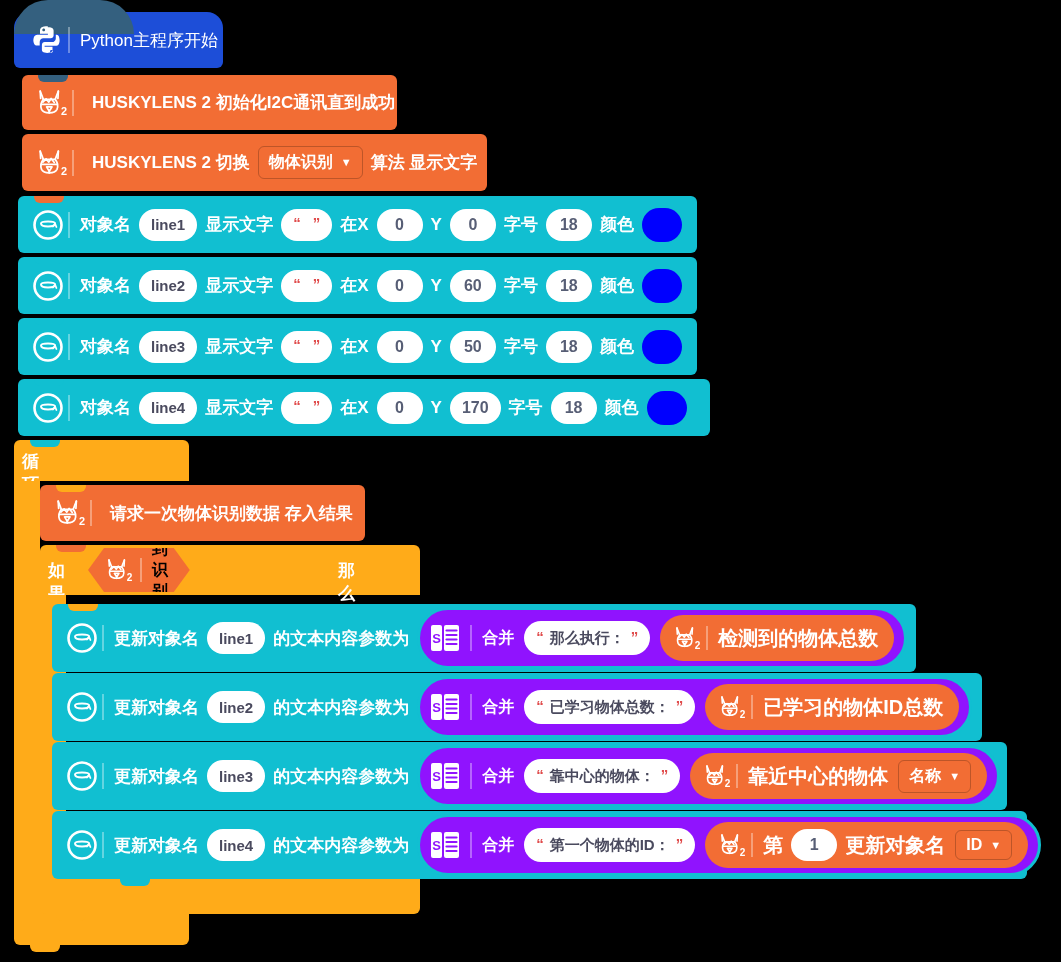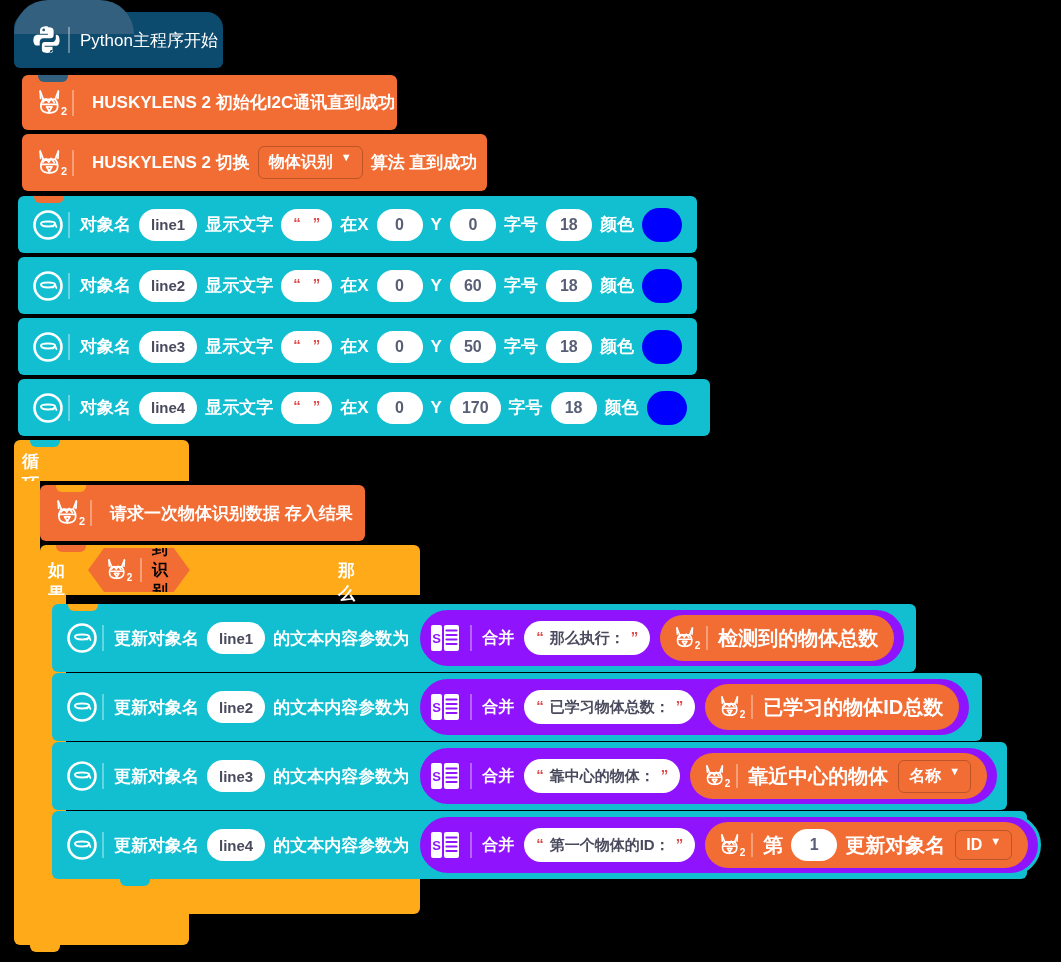--- a/index.html
+++ b/index.html
@@ -62,42 +62,42 @@
     color: #3d4category;
     color: #4a4a5e;
     flex: none;
   }
   .oval.num { color: #575e75; font-size: 16px; }
   .oval.txt { color: #4a4a5e; font-size: 15px; gap: 6px; }
   .q { color: #e04b4b; font-size: 15px; font-weight: 800; line-height: 1; position: relative; top: -2px; }
 
   
   .dd {
-    display: inline-flex; gap: 8px;
+    display: inline-flex; align-items: center; gap: 8px;
     border: 1px solid rgba(0,0,0,.22);
     border-radius: 6px;
     padding: 5px 10px;
     font-size: 16px; font-weight: 700; color: #fff;
     background: transparent;
     flex: none;
   }
   .dd .car { font-size: 11px; line-height: 1; }
 
   
   .swatch {
     width: 40px; height: 34px;
     border-radius: 999px;
     flex: none;
   }
 
   .lbl { margin: 0 8px; }
   .lbl:first-child { margin-left: 0; }
 
   
-  .c-hat   { background: #0c4a6e; }
+  .c-hat   { background: #1d4ed8; }
   .c-husky { background: #F26D34; }
   .c-disp  { background: #11BFD1; }
   .c-ctrl  { background: #FFAB19; }
   .c-merge { background: #9013FE; border: 3px solid #11BFD1; }
 
   
   #hat {
     left: 14px; top: 12px; width: 209px; height: 56px;
     border-radius: 16px 16px 6px 6px;
     padding-left: 4px;
@@ -207,21 +207,21 @@
         </g>
         <text x="32" y="35" font-size="12" font-weight="700" fill="#fff" font-family="Liberation Sans, sans-serif">2</text>
       </svg>
     </span>
     <span class="icon-sep"></span>
     <span class="lbl">HUSKYLENS 2 切换</span>
     <span class="dd">
       <span>物体识别</span>
       <span class="car">▼</span>
     </span>
-    <span class="lbl">算法 直到成功</span>
+    <span class="lbl">算法 显示文字</span>
   </div>
 
   <div class="blk c-disp" style="left:18px; top:196px; width:679px; height:57px;">
     <div class="notch-top" style="background:#F26D34;"></div>
     <span class="hicon">
       <svg viewBox="0 0 40 40">
         <circle cx="20" cy="20" r="13.5" fill="none" stroke="#fff" stroke-width="2.6"></circle>
         <path d="M13 18.5 C13 15.8 27 15.8 27 18.5 C27 22.4 13 22.4 13 18.5 Z" fill="none" stroke="#fff" stroke-width="2"></path>
         <path d="M25 21.5 L27.2 19 L28.4 22" fill="none" stroke="#fff" stroke-width="1.8" stroke-linecap="round"></path>
       </svg>

